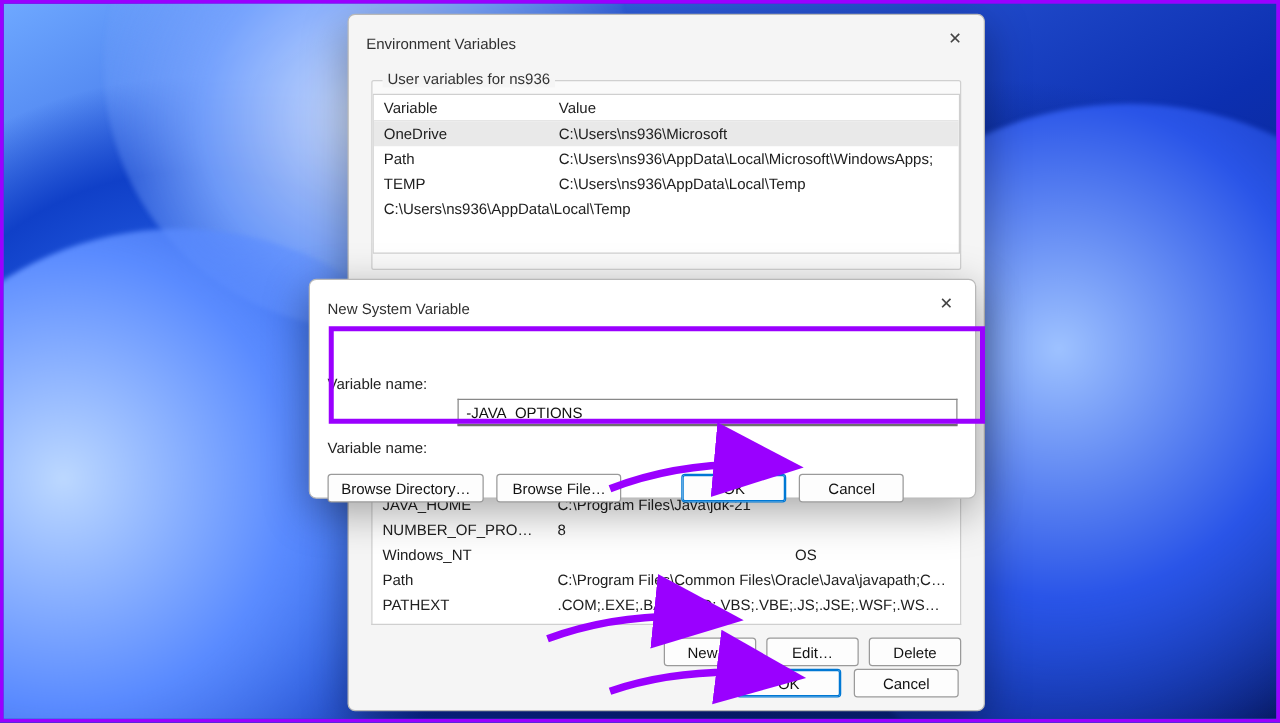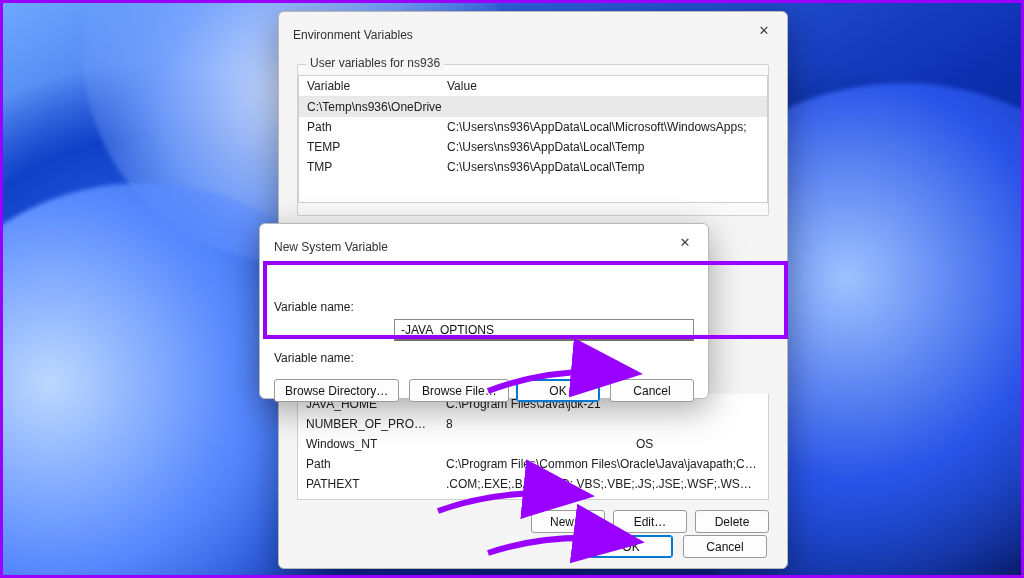--- a/index.html
+++ b/index.html
@@ -70,30 +70,30 @@
   .winbtn {
     min-width:74px; height:23px; padding:0 10px;
     background:#fdfdfd; border:1px solid #9a9a9a; border-radius:3px;
     font-size:12px; color:#111; cursor:pointer;
   }
   .winbtn.default { border-color:#0078d4; box-shadow: inset 0 0 0 1px #0078d4; }
 
   .sys-table { height: 118px; }
 
   .newvar-win {
-    left: 256px; top: 220px; width: 450px; height: 176px; background:#fff; z-index:10;
+    left: 244px; top: 220px; width: 534px; height: 176px; background:#fff; z-index:10;
   }
   .newvar-body { padding: 8px 14px 12px; }
-  .formrow { display:flex; align-items:center; gap:28px; margin:10px 0; }
+  .formrow { display:flex; align-items:center; gap:12px; margin:10px 0; }
   .formlabel { width:92px; color:#222; }
   .txtinput {
     flex:1; height:22px; border:1px solid #888; border-bottom:2px solid #6f6f6f;
     padding:2px 6px; font-size:12px; background:#fff; color:#111;margin-top:47px;
   }
-  .newvar-actions { display:flex; justify-content:space-between; margin-top:14px; }
+  .newvar-actions { display:flex; margin-top:14px;gap:48px; }
   .newvar-actions .left { display:flex; gap:10px; }
   .newvar-actions .right { display:flex; gap:10px; }
 
   .highlight-box {
     position:absolute; border:4px solid #9a00ff; pointer-events:none; z-index:40;
   }
 
   .arrow {
     position:absolute; z-index:50; pointer-events:none;
   }
@@ -120,32 +120,32 @@
 
   <div class="env-body">
     <div class="groupbox">
       <span class="legend">User variables for ns936</span>
       <div class="table">
         <div class="table-head">
           <div class="th col-var">Variable</div>
           <div class="th col-val">Value</div>
         </div>
         <div class="table-row selected">
-          <div class="td col-val">C:\Temp\ns936\OneDrive</div>
+          <div class="td col-var">OneDrive</div>
+          <div class="td col-val">C:\Users\ns936\Microsoft</div>
         </div>
         <div class="table-row">
           <div class="td col-var">Path</div>
           <div class="td col-val">C:\Users\ns936\AppData\Local\Microsoft\WindowsApps;</div>
         </div>
         <div class="table-row">
           <div class="td col-var">TEMP</div>
           <div class="td col-val">C:\Users\ns936\AppData\Local\Temp</div>
         </div>
         <div class="table-row">
-          <div class="td col-var">TMP</div>
           <div class="td col-val">C:\Users\ns936\AppData\Local\Temp</div>
         </div>
       </div>
     </div>
 
     <div style="height:178px"></div>
 
     <div class="table sys-table" style="border-top:none; height:106px;">
       <div class="table-row">
         <div class="td col-var">JAVA_HOME</div>

